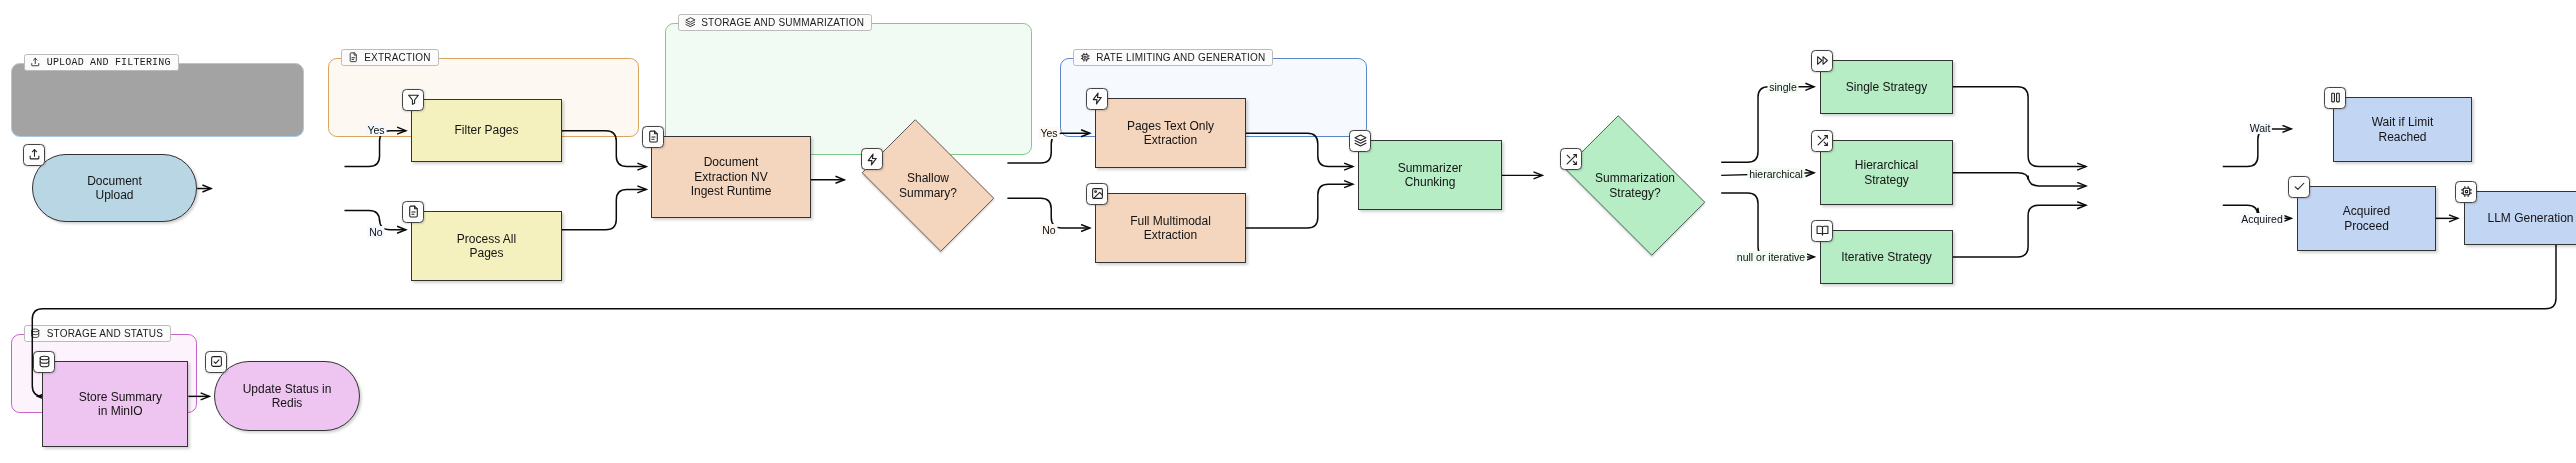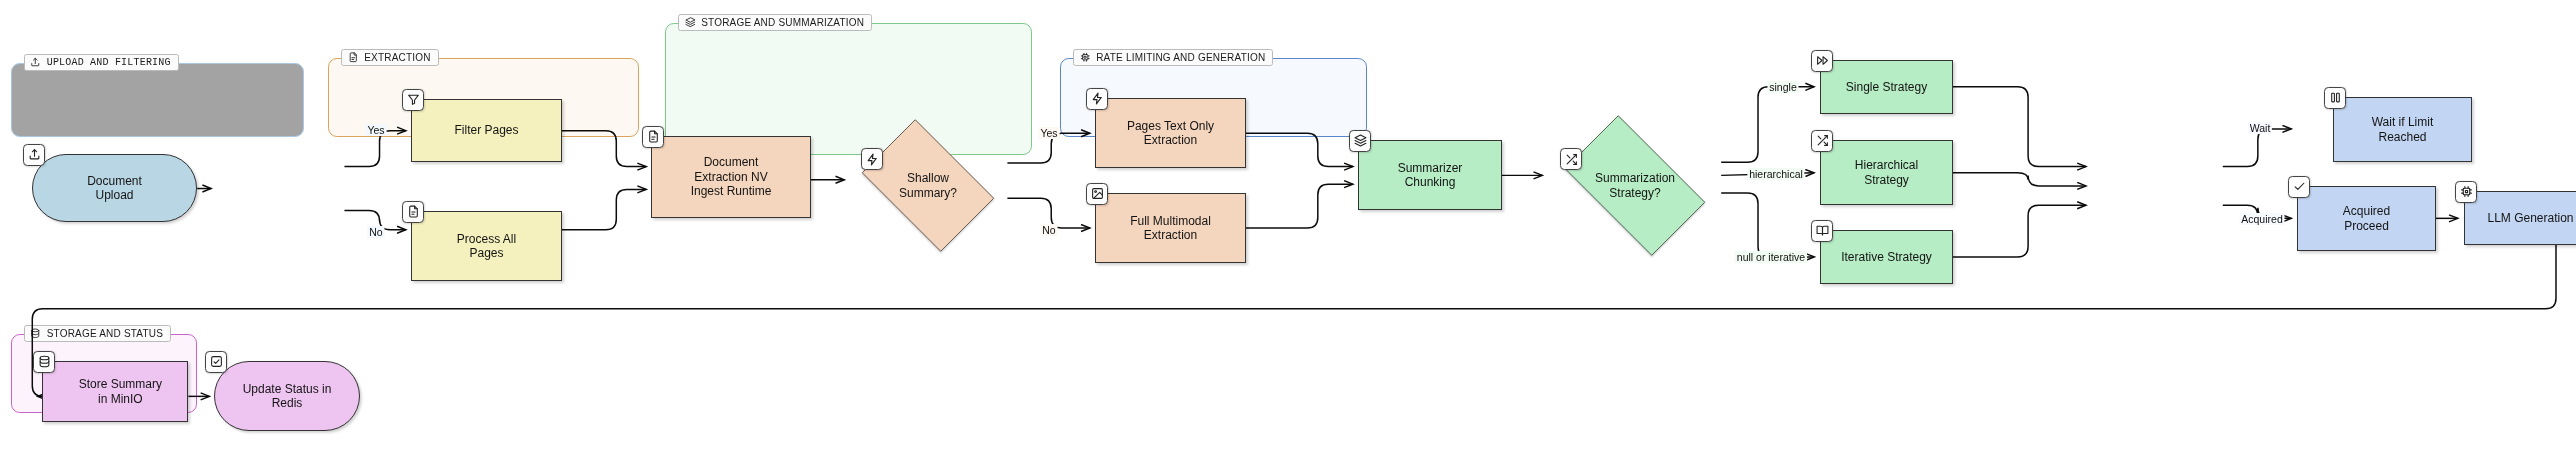--- a/index.html
+++ b/index.html
@@ -379,21 +379,21 @@
     <div class="node n-rect f-steel" style="left: 2464px; top: 191px; width: 133px; height: 54px;">
       <div class="badge">
         <svg width="13" height="13" viewBox="0 0 24 24" fill="none" stroke="#222" stroke-width="2" stroke-linecap="round" stroke-linejoin="round">
           <rect x="6" y="6" width="12" height="12" rx="1.5"></rect>
           <rect x="10" y="10" width="4" height="4"></rect>
           <path d="M9 3v3M15 3v3M9 18v3M15 18v3M3 9h3M3 15h3M18 9h3M18 15h3"></path>
         </svg>
       </div>
       <span class="lbl">LLM Generation</span>
     </div>
-    <div class="node n-rect f-violet" style="left: 42px; top: 361px; width: 146px; height: 61px; padding-left: 16px;">
+    <div class="node n-rect f-violet" style="left: 42px; top: 361px; width: 146px; height: 86px; padding-left: 16px;">
       <div class="badge">
         <svg width="13" height="13" viewBox="0 0 24 24" fill="none" stroke="#222" stroke-width="2" stroke-linecap="round" stroke-linejoin="round">
           <ellipse cx="12" cy="5.5" rx="8" ry="3.2"></ellipse>
           <path d="M4 5.5v13c0 1.8 3.6 3.2 8 3.2s8-1.4 8-3.2v-13"></path>
           <path d="M4 12c0 1.8 3.6 3.2 8 3.2s8-1.4 8-3.2"></path>
         </svg>
       </div>
       <span class="lbl">Store Summary
 in MinIO</span>
     </div>

